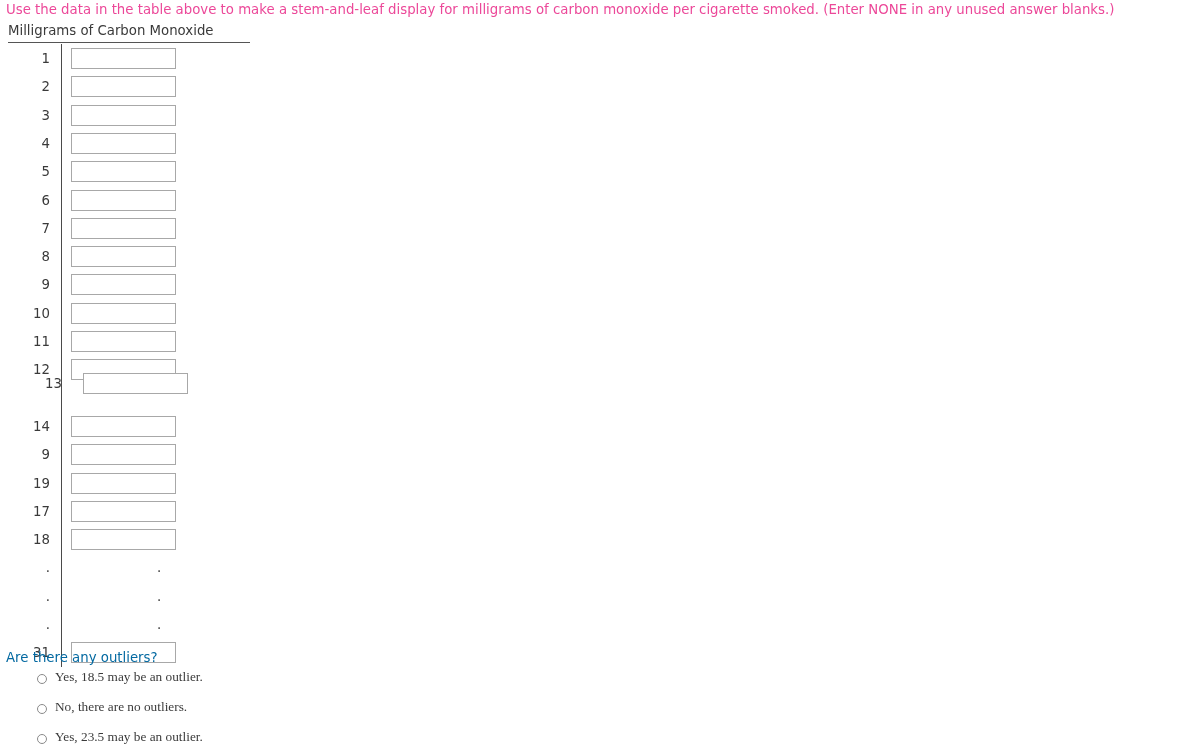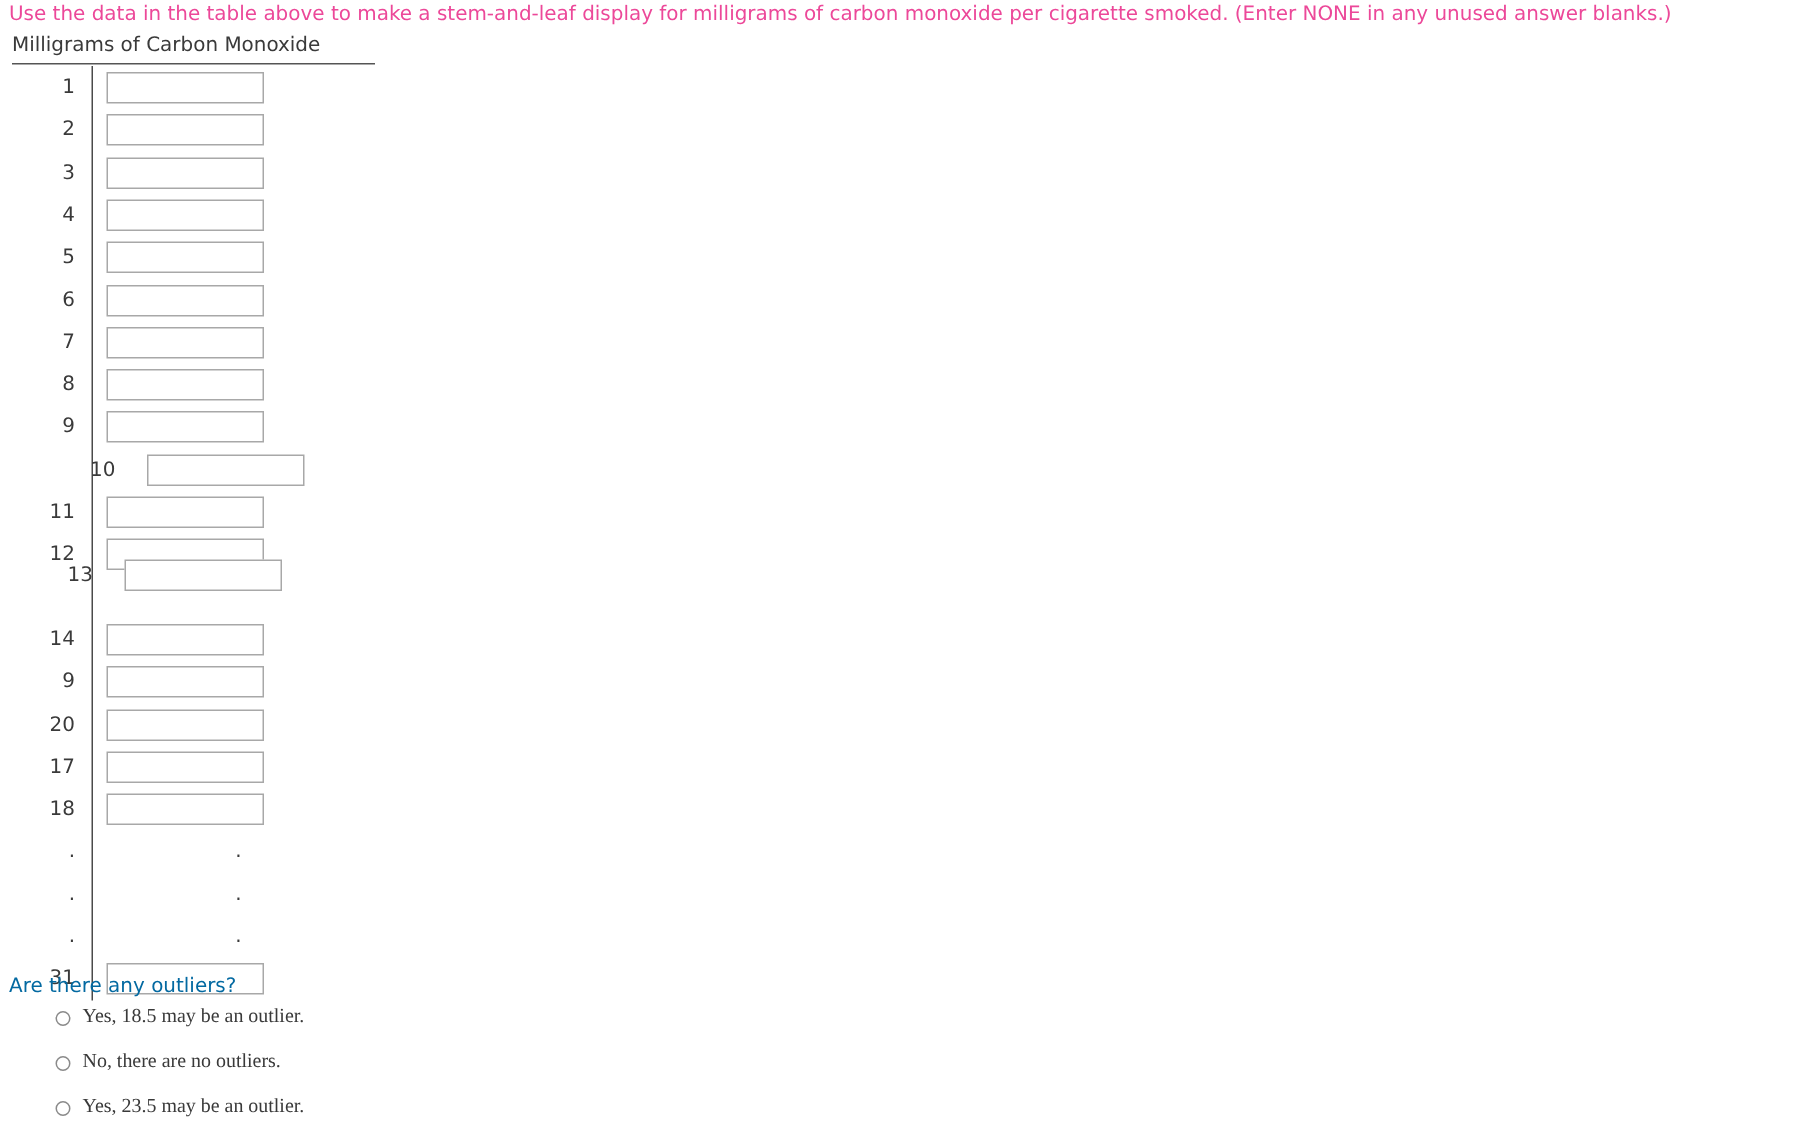--- a/index.html
+++ b/index.html
@@ -210,21 +210,21 @@
         <div class="sl-leaf-cell">
           <input type="text" class="sl-input" style="">
         </div>
       </div>
       <div class="sl-row" style="top: 249.4px;">
         <div class="sl-stem">9</div>
         <div class="sl-leaf-cell">
           <input type="text" class="sl-input" style="">
         </div>
       </div>
-      <div class="sl-row" style="top: 277.7px; margin-left: 27px;">
+      <div class="sl-row" style="top: 277.7px;">
         <div class="sl-stem">10</div>
         <div class="sl-leaf-cell">
           <input type="text" class="sl-input" style="">
         </div>
       </div>
       <div class="sl-row" style="top: 306px;">
         <div class="sl-stem">11</div>
         <div class="sl-leaf-cell">
           <input type="text" class="sl-input" style="">
         </div>
@@ -247,21 +247,21 @@
           <input type="text" class="sl-input" style="">
         </div>
       </div>
       <div class="sl-row" style="top: 419.2px;">
         <div class="sl-stem">9</div>
         <div class="sl-leaf-cell">
           <input type="text" class="sl-input" style="">
         </div>
       </div>
       <div class="sl-row" style="top: 447.5px;">
-        <div class="sl-stem">20</div>
+        <div class="sl-stem">19</div>
         <div class="sl-leaf-cell">
           <input type="text" class="sl-input" style="">
         </div>
       </div>
       <div class="sl-row" style="top: 475.8px;">
         <div class="sl-stem">17</div>
         <div class="sl-leaf-cell">
           <input type="text" class="sl-input" style="">
         </div>
       </div>

